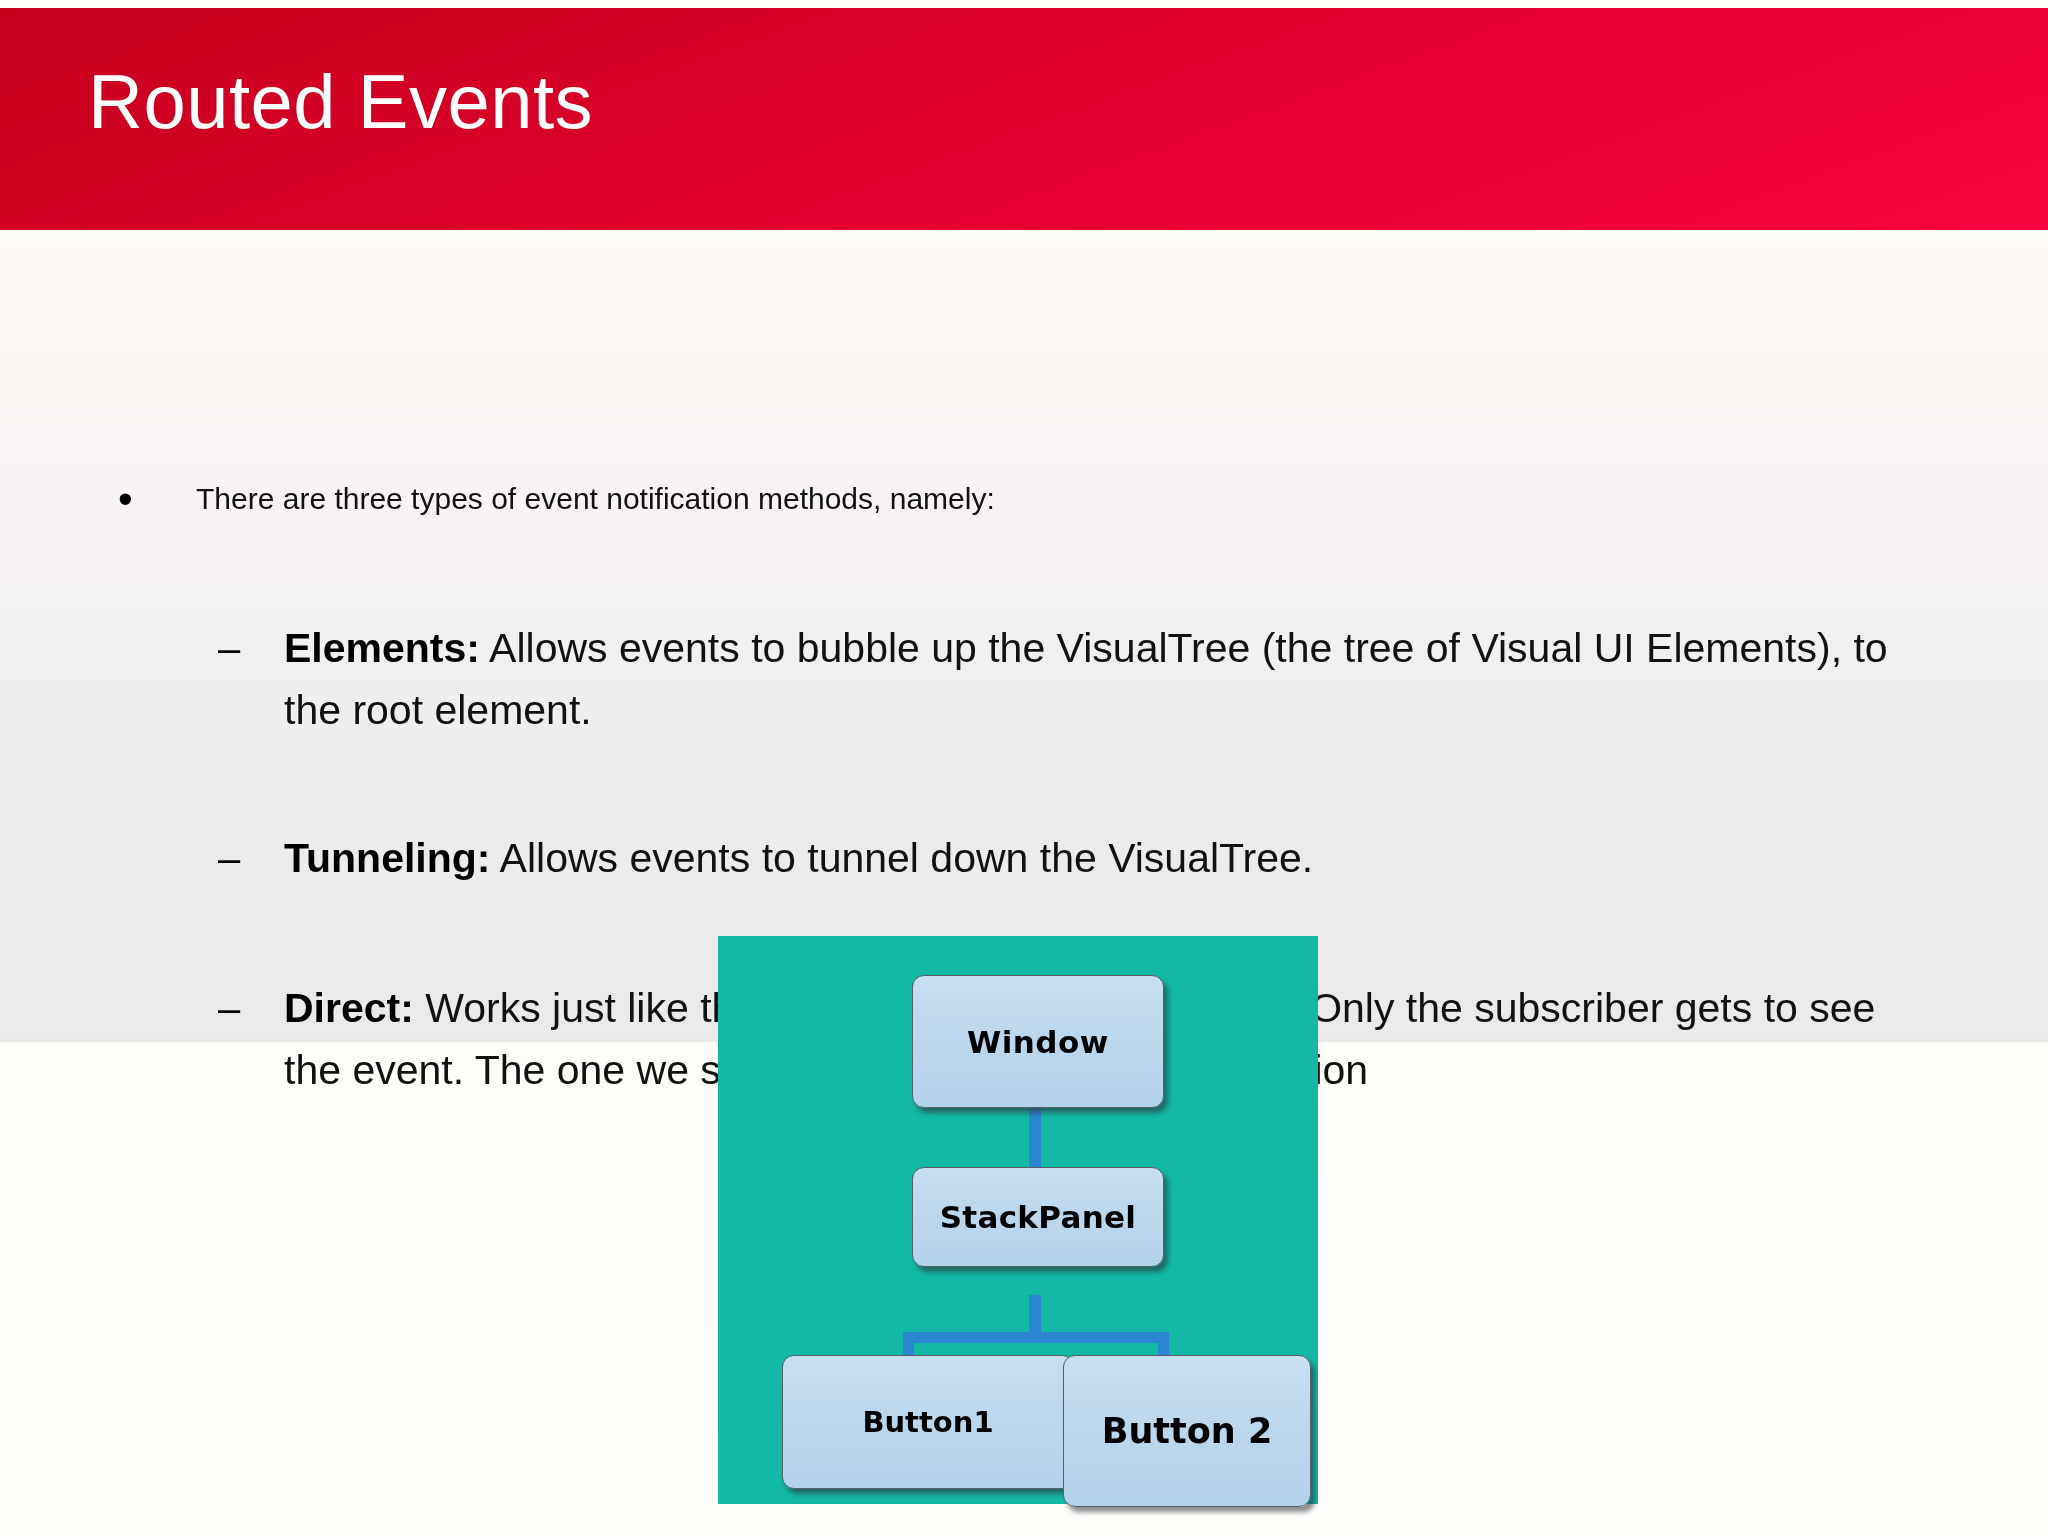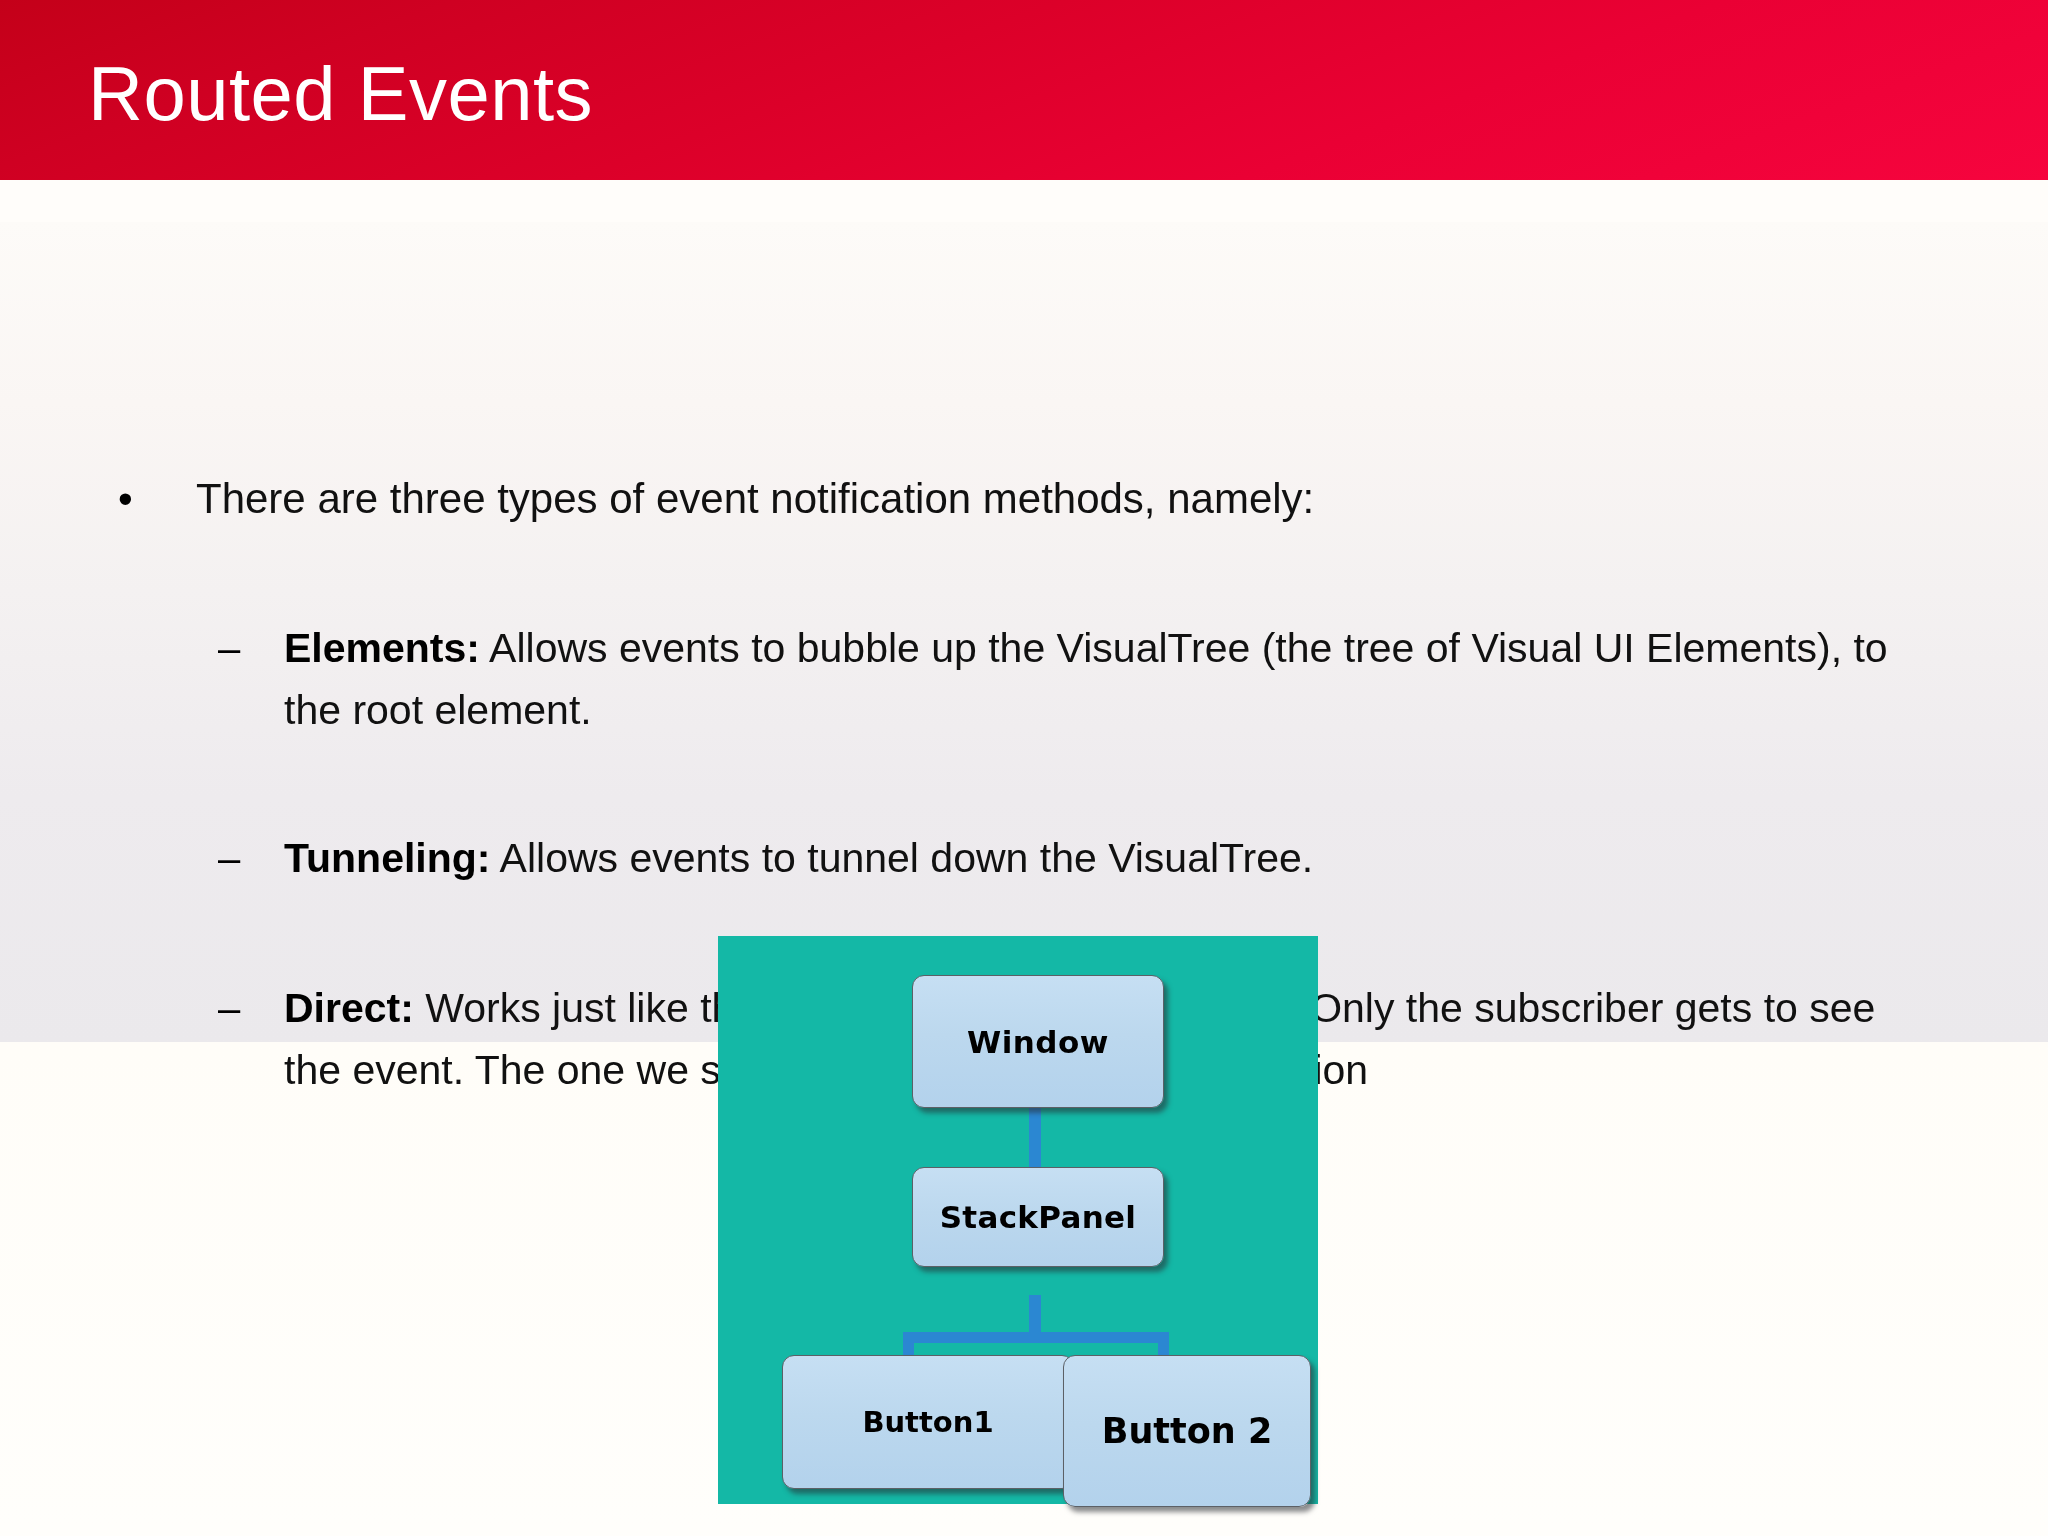--- a/index.html
+++ b/index.html
@@ -38,23 +38,23 @@
     top: 1042px;
     width: 2048px;
     height: 494px;
     background: linear-gradient(to bottom, #fffdf8 0%, #fffefb 100%);
   }
 
   
   .header {
     position: absolute;
     left: 0;
-    top: 0;
-    width: 2048px;
-    height: 180px;
+    top: 8px;
+    width: 2048px;
+    height: 222px;
     background: linear-gradient(160deg,
         #c40019 0%,
         #cf0022 18%,
         #dc0029 42%,
         #ea0034 68%,
         #f6043e 100%);
   }
   .header-title {
     position: absolute;
     left: 88px;
@@ -85,21 +85,21 @@
     align-items: flex-start;
   }
   .bullet-l1 .marker {
     width: 78px;
     flex: 0 0 78px;
     font-size: 42px;
     line-height: 58px;
     color: #000000;
   }
   .bullet-l1 .txt {
-    font-size: 42px;
+    font-size: 30px;
     line-height: 58px;
     color: #111111;
   }
 
   .bullet-l2 {
     position: absolute;
     left: 218px;
     width: 1680px;
     display: flex;
     align-items: flex-start;

